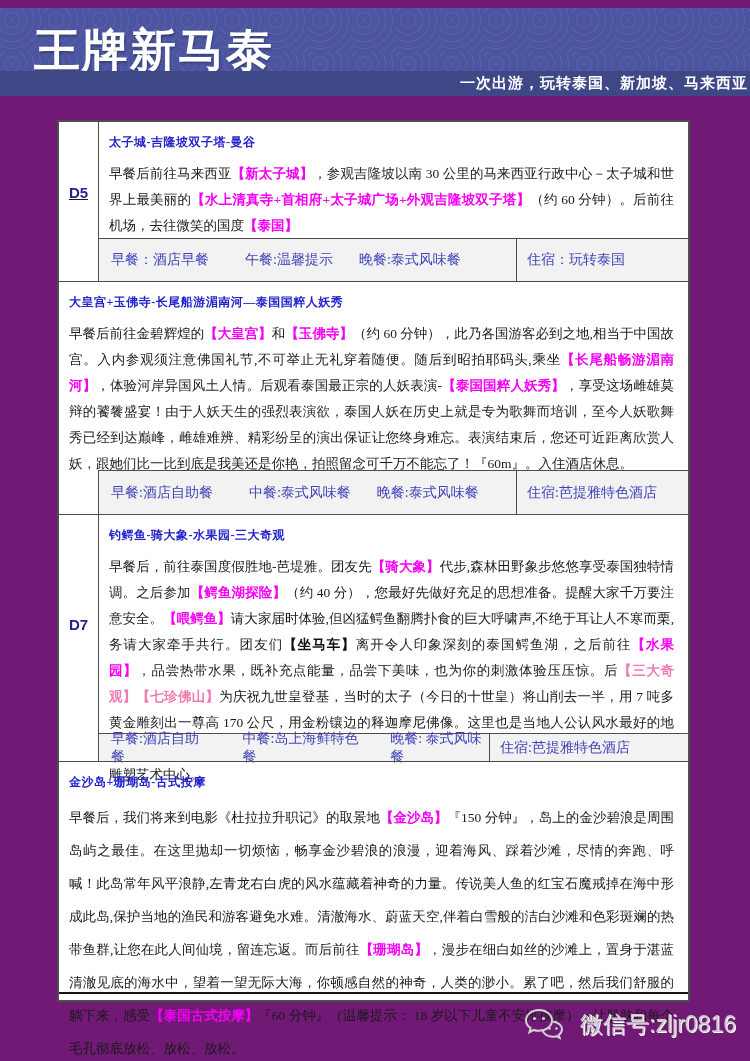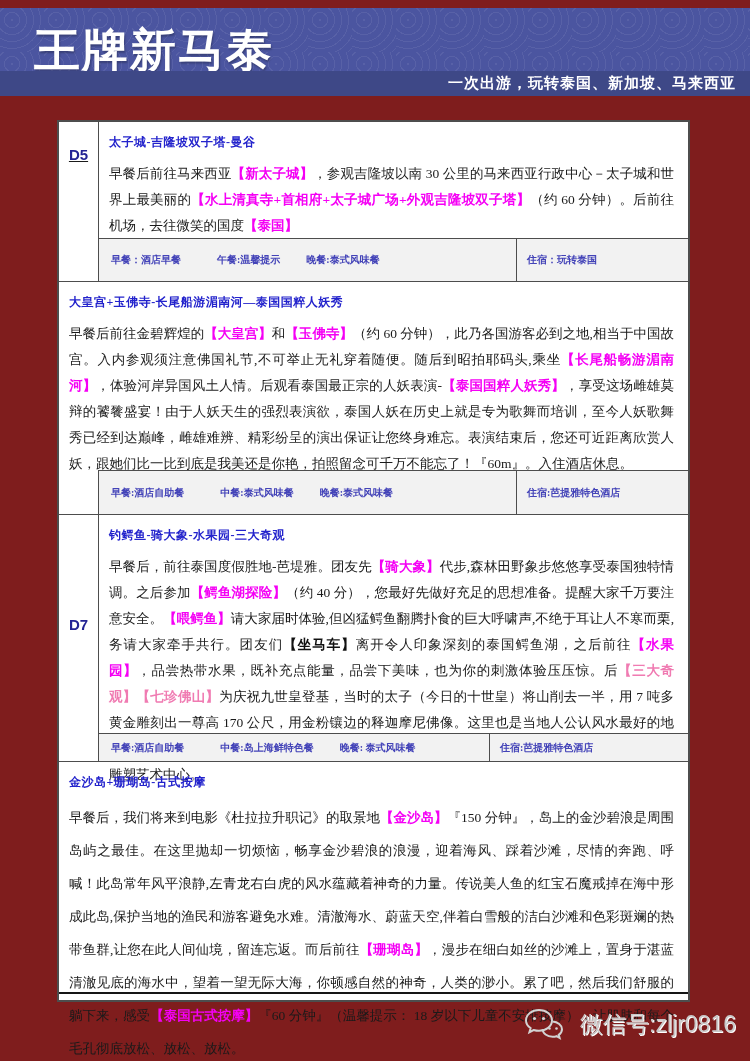--- a/index.html
+++ b/index.html
@@ -3,59 +3,59 @@
 <meta charset="utf-8">
 <style>
   :root{
     --band:#4B55A0; --stripe:#3E4887; --line:#4d4d4d;
     --dayblue:#232394; --titleblue:#2323CC; --mealblue:#4343B8;
     --magenta:#F500F5; --pink:#F07BB2; --red:#E60000;
     --mealbg:#F2F2F2; --watermark:#c9c9c9;
   }
   *{margin:0;padding:0;box-sizing:border-box;}
   html,body{background:#fff;}
-  .page{position:relative;width:750px;height:1061px;background:#7f1d1d;overflow:hidden;
+  .page{position:relative;width:750px;height:1061px;background:#701a75;overflow:hidden;
         font-family:"Liberation Serif","DejaVu Serif",serif;color:#1a1a1a;}
   
   .band{position:absolute;left:0;top:8px;width:750px;height:88px;background-color:var(--band);
         background-image:repeating-radial-gradient(circle at 12px 12px,
           rgba(255,255,255,.07) 0 1px, transparent 1px 7px,
           rgba(255,255,255,.07) 7px 8px, transparent 8px 14px,
           rgba(255,255,255,.07) 14px 15px, transparent 15px 21px);
         background-size:44px 44px;}
   .band-title{position:absolute;left:34px;top:12px;color:#fff;font-weight:bold;
         font-size:46px;letter-spacing:2px;font-family:"Liberation Sans","DejaVu Sans",sans-serif;
         text-shadow:1px 2px 2px rgba(0,0,0,.25);}
   .band-stripe{position:absolute;left:0;bottom:0;width:100%;height:25px;background:var(--stripe);
-        display:flex;align-items:center;justify-content:flex-end;padding-right:14px;}
+        display:flex;align-items:center;justify-content:flex-end;padding-right:2px;}
   .band-sub{color:#fff;font-size:15px;font-weight:bold;letter-spacing:1px;
         font-family:"Liberation Sans","DejaVu Sans",sans-serif;}
   
   .itinerary{position:absolute;left:57px;top:120px;width:633px;border:2px solid var(--line);
         background:#fff;}
   .row{display:flex;width:100%;}
   .row:not(:first-child) .cell{border-top:1px solid var(--line);}
   .row.meal .cell.day{border-top:none;}
   .cell{min-width:0;}
   .cell.day{width:40px;flex:0 0 40px;border-right:1px solid var(--line);
         display:flex;justify-content:center;align-items:center;}
-  .cell.day.top{align-items:flex-start;padding-top:24px;text-decoration:underline;}
+  .cell.day.top{align-items:center;padding-top:24px;text-decoration:underline;}
   .day-label{font-weight:bold;font-size:15px;color:var(--dayblue);
         font-family:"Liberation Sans","DejaVu Sans",sans-serif;}
   .cell.body{flex:1 1 auto;padding:2px 14px 6px 10px;}
   .day-title{color:var(--titleblue);font-weight:bold;font-size:12px;padding-top:10px;letter-spacing:.5px;}
   .day-body{margin-top:10px;font-size:13.5px;line-height:26px;text-align:justify;}
   .day-body.lh33{line-height:33px;}
   .seg-n{color:#1a1a1a;}
   .seg-m{color:var(--magenta);font-weight:bold;}
   .seg-p{color:var(--pink);font-weight:bold;}
   .seg-b{color:#111;font-weight:bold;}
   .red-tip{color:var(--red);font-weight:bold;font-size:13.5px;line-height:26px;}
   
-  .row.meal .cell{background:var(--mealbg);color:var(--mealblue);font-size:10px;font-weight:bold;}
+  .row.meal .cell{background:var(--mealbg);color:var(--mealblue);font-size:14px;font-weight:normal;}
   .row.meal .cell.day{background:#fff;}
   .cell.meals{display:flex;align-items:center;padding-left:12px;border-right:1px solid var(--line);}
   .cell.meals .m1{margin-right:36px;}
   .cell.meals .m2{margin-right:26px;}
   .cell.stay{flex:1 1 auto;display:flex;align-items:center;padding-left:10px;}
   .rh116{height:116px;} .rh43{height:43px;} .rh189{height:189px;} .rh44{height:44px;}
   .rh219{height:219px;} .rh28{height:28px;} .rh239{height:239px;}
   .mw418{width:418px;flex:0 0 418px;} .mw391{width:391px;flex:0 0 391px;}
   .cell.body.withend{position:relative;}
   .endline{position:absolute;left:0;right:0;bottom:6px;height:2px;background:#151515;}

